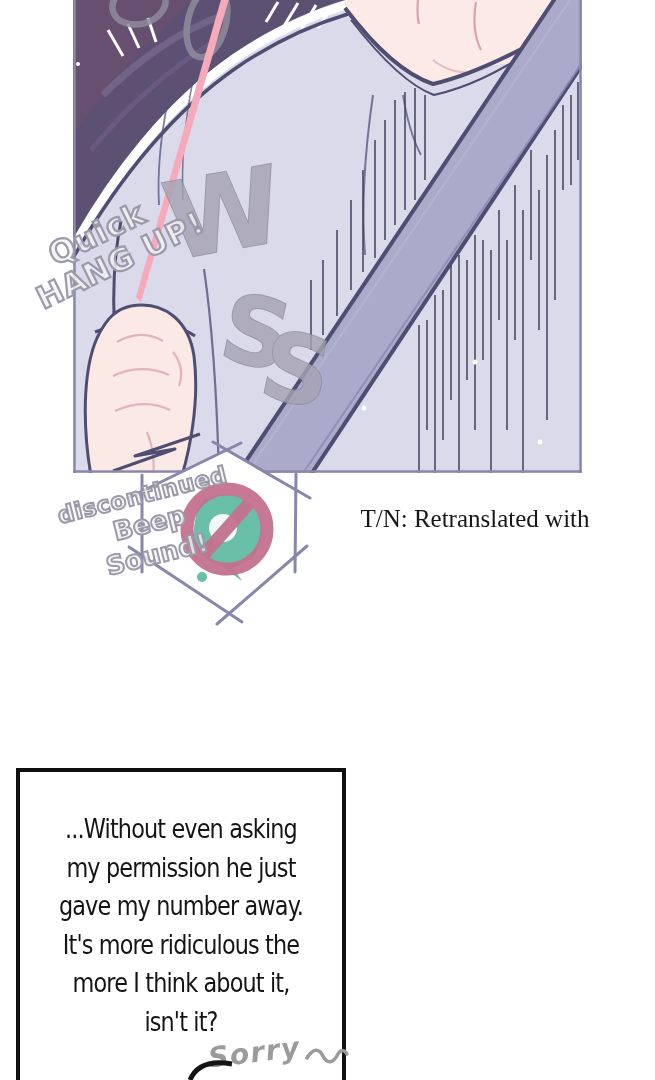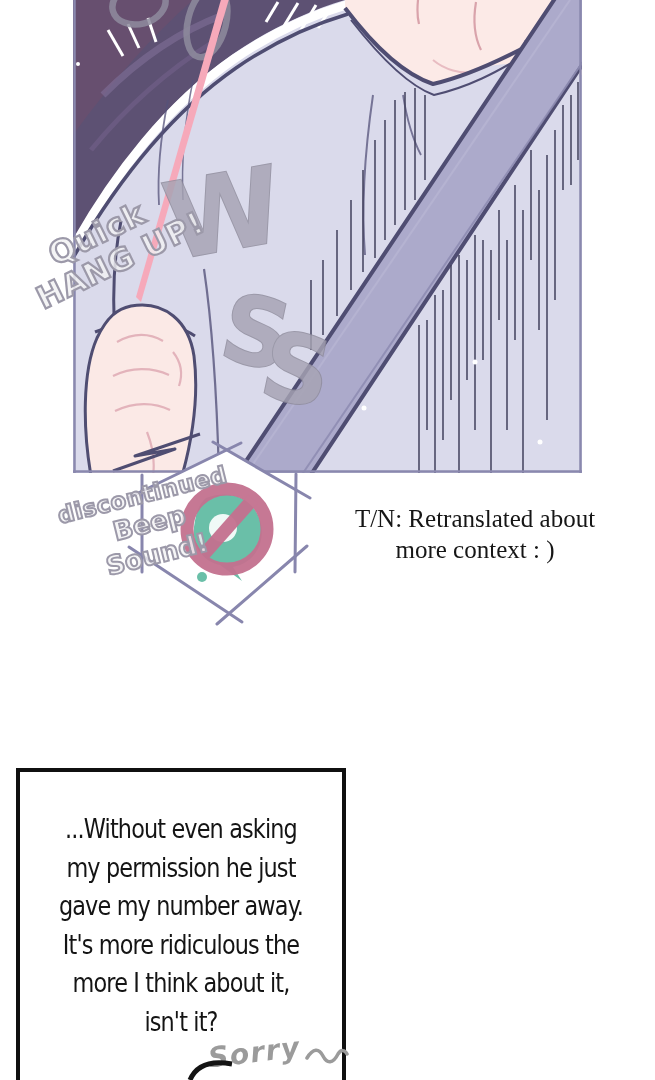--- a/index.html
+++ b/index.html
@@ -194,22 +194,21 @@
     </g>
   </svg>
 
   <div class="badge-caption">
     <div class="c1">discontinued</div>
     <div class="c2">Beep</div>
     <div class="c3">Sound!</div>
   </div>
 
   <div class="tn-note">
-    <div>T/N: Retranslated about</div>
-    <div>more context : )</div>
+    <div>T/N: Retranslated with</div>
   </div>
 
   <div class="bubble">
     <div class="bubble-text">
       <div>...Without even asking</div>
       <div>my permission he just</div>
       <div>gave my number away.</div>
       <div>It's more ridiculous the</div>
       <div>more I think about it,</div>
       <div>isn't it?</div>

